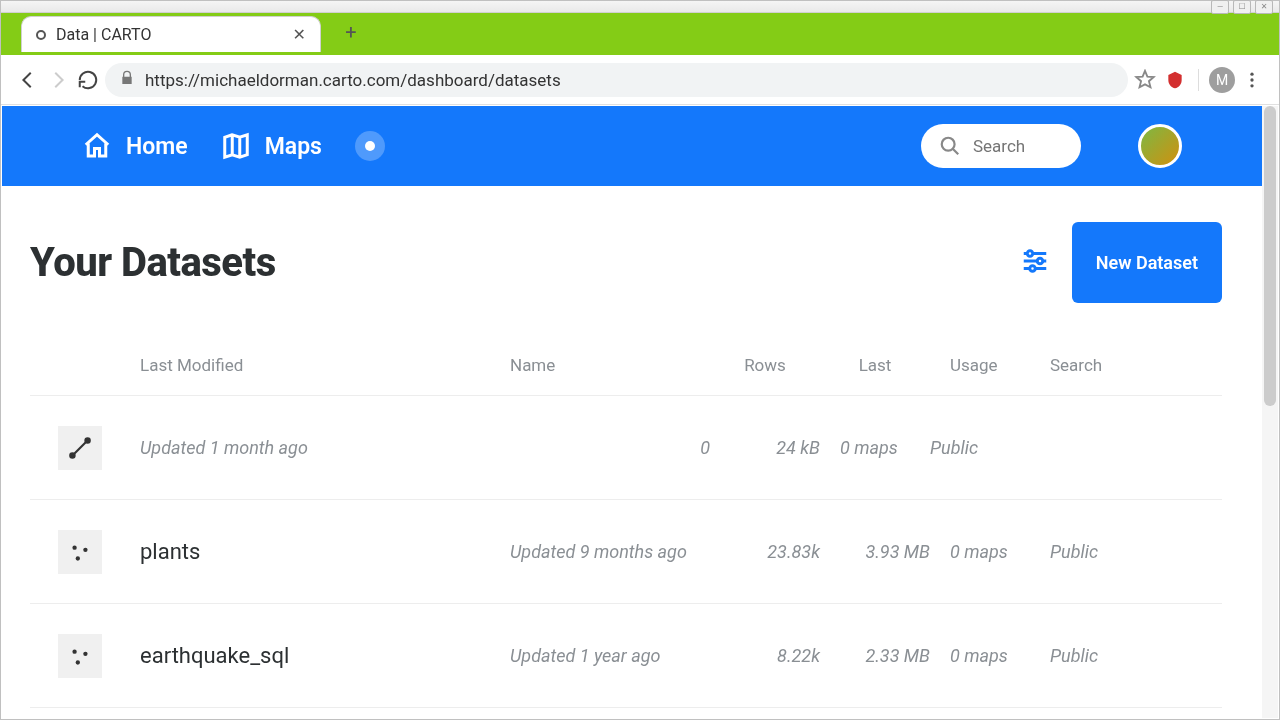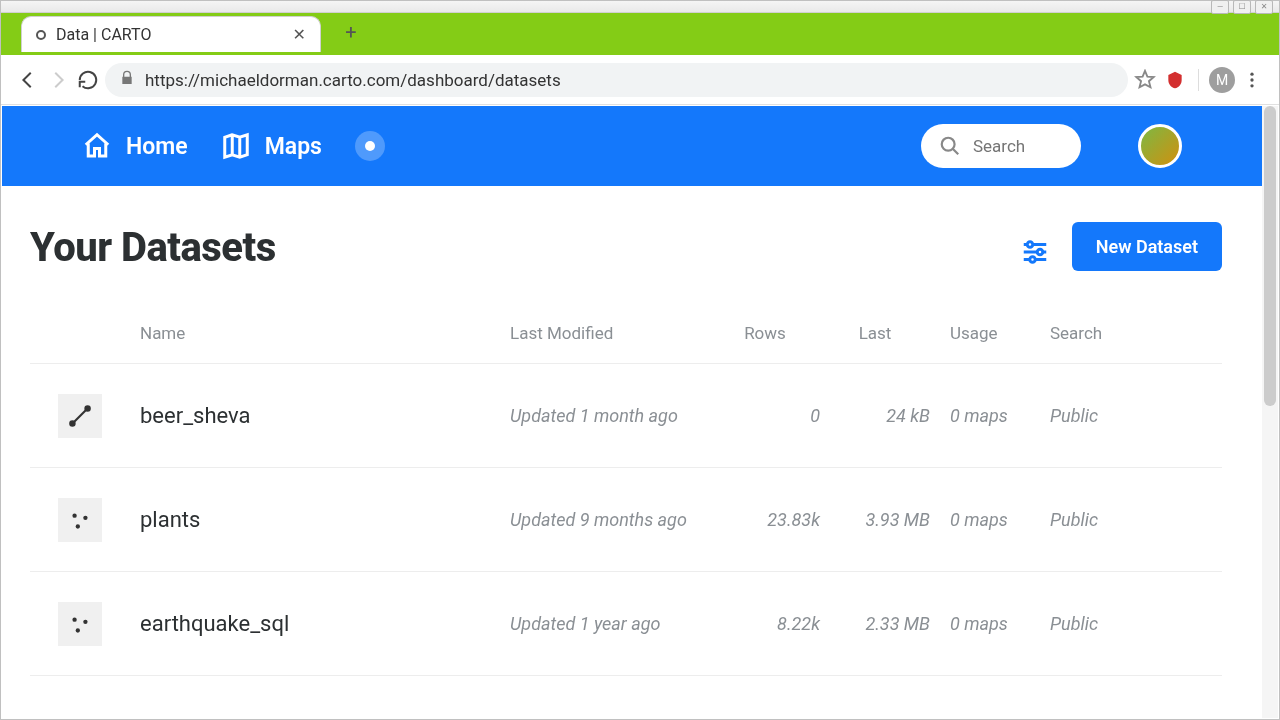--- a/index.html
+++ b/index.html
@@ -37,24 +37,24 @@
 .navlink.active::after { content:""; position:absolute; bottom:0; left:0; right:0; height:4px; background:#fff; }
 .navlink svg { width:30px; height:30px; }
 .pulse { width:30px; height:30px; border-radius:50%; background:rgba(255,255,255,.25); display:flex; align-items:center; justify-content:center; }
 .pulse::after { content:""; width:10px; height:10px; border-radius:50%; background:#fff; }
 .searchbox { margin-left:auto; background:#fff; border-radius:22px; height:44px; width:160px; display:flex; align-items:center; padding:0 18px; gap:12px; }
 .searchbox input { border:none; outline:none; font-size:17px; color:#888; width:80px; }
 .profile { width:44px; height:44px; border-radius:50%; background:linear-gradient(135deg,#7db843,#d09010); border:3px solid #fff; margin-left:24px; }
 
 
 .page { padding:36px 40px 0 28px; }
-.page-head { display:flex; align-items:flex-end; gap:22px; }
+.page-head { display:flex; align-items:center; gap:22px; }
 .page-head h1 { font-size:40px; font-weight:800; color:#2c3032; letter-spacing:-0.5px; }
 .filter-icon { margin-left:auto; color:#1478fb; }
-.newbtn { background:#1478fb; color:#fff; border:none; border-radius:6px; padding:14px 24px; font-size:18px; font-weight:600; }
+.newbtn { background:#1478fb; color:#fff; border:none; border-radius:6px; padding:30px 24px; font-size:18px; font-weight:600; }
 
 .tbl { margin-top:52px; }
 .tbl-head, .tbl-row { display:grid; grid-template-columns:110px 370px 200px 110px 110px 120px 110px; align-items:center; }
 .tbl-head { color:#8a8f94; font-size:17px; padding-bottom:20px; border-bottom:1px solid #ededed; }
 .tbl-head .rt { text-align:center; }
 .tbl-row { height:104px; border-bottom:1px solid #ededed; color:#3a3f44; font-size:18px; }
 .tbl-row .rt { text-align:right; }
 .dsicon { width:44px; height:44px; background:#f0f0f0; margin-left:28px; display:flex; align-items:center; justify-content:center; }
 .dsname { font-size:22px; color:#2c3032; }
 .muted { color:#8a8f94;font-style:italic; }
@@ -163,39 +163,38 @@
                 <circle cx="16" cy="12" r="2.2" fill="#fff"></circle>
                 <circle cx="10" cy="18" r="2.2" fill="#fff"></circle>
               </svg>
           </div>
           <button class="newbtn">New Dataset</button>
         </div>
 
         <div class="tbl">
           <div class="tbl-head">
             <div></div>
+            <div>Last Modified</div>
             <div>Name</div>
-            <div>Last Modified</div>
             <div class="rt">Rows</div>
             <div class="rt">Last</div>
             <div style="padding-left:20px;">Usage</div>
             <div>Search</div>
           </div>
           <div id="rows">
               <div class="tbl-row">
                 <div>
                   <div class="dsicon">
                     <svg width="26" height="26" viewBox="0 0 24 24" stroke="#333" stroke-width="2" fill="none">
                       <circle cx="5" cy="19" r="2" fill="#333"></circle>
                       <circle cx="19" cy="5" r="2" fill="#333"></circle>
                       <path d="M6 18L18 6"></path>
                     </svg>
                   </div>
                 </div>
-                <div class="dsname">beer_sheva</div>
                 <div class="muted">Updated 1 month ago</div>
                 <div class="rt muted">0</div>
                 <div class="rt muted">24 kB</div>
                 <div class="muted" style="padding-left:20px;">0 maps</div>
                 <div class="muted">Public</div>
               </div>
               <div class="tbl-row">
                 <div>
                   <div class="dsicon">
                     <svg width="26" height="26" viewBox="0 0 24 24" fill="#333">

